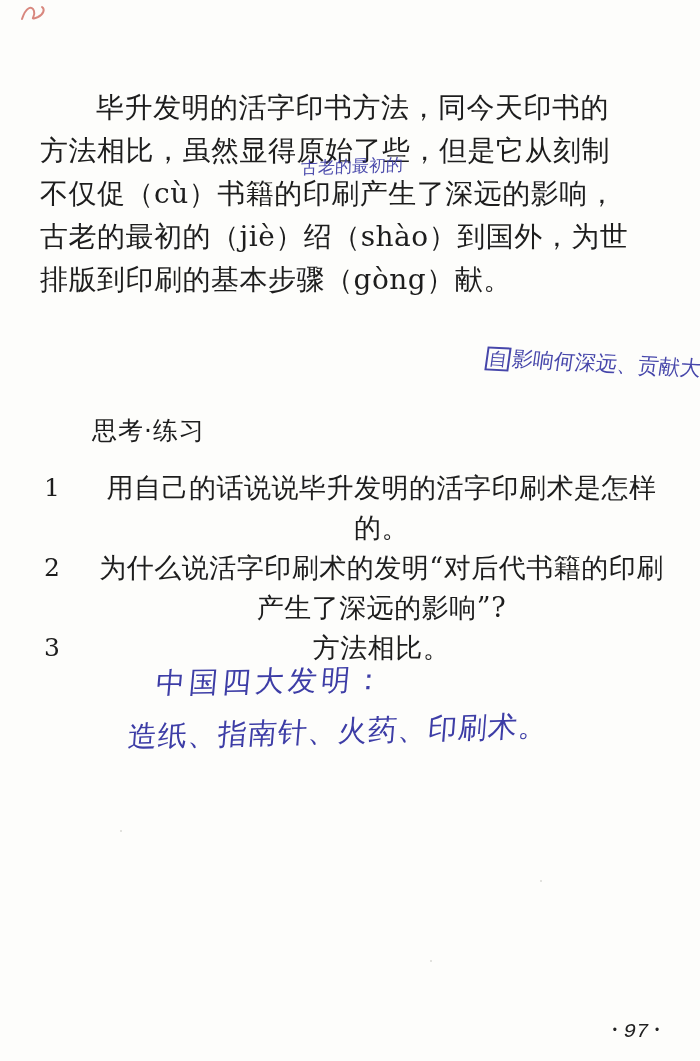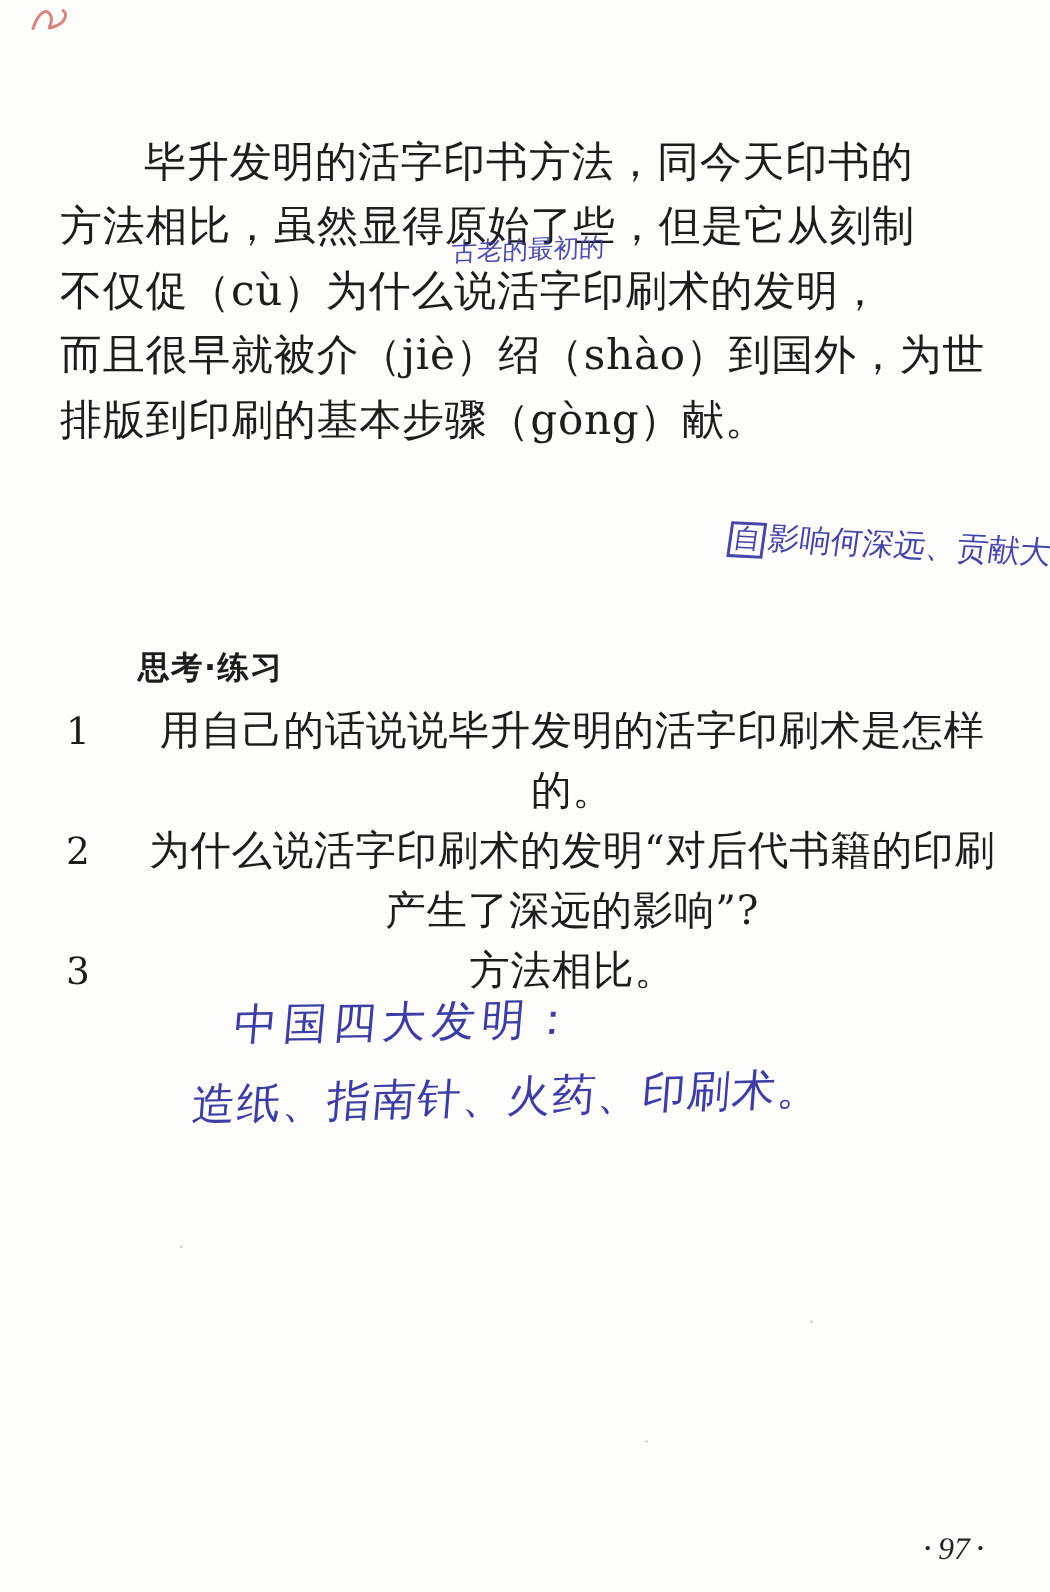--- a/index.html
+++ b/index.html
@@ -45,23 +45,23 @@
   .margin-note .lead {
     display:inline-block;
     border:2px solid #3d3da6;
     padding:0 1px;
     margin-right:2px;
     font-size:18px; line-height:20px;
   }
 
   
   .exercise-heading {
-    position:absolute; left:92px; top:431px;
+    position:absolute; left:92px; top:414px;
     font-family:"DejaVu Sans", sans-serif;
-    font-weight:bold; font-size:21px;
+    font-weight:normal; font-size:25px;
     letter-spacing:1px;
   }
   .exercise-list {
     position:absolute; left:44px; top:468px; width:628px;
     font-size:27px; line-height:40px;
   }
   .exercise-item { display:flex; align-items:flex-start; }
   .exercise-item .num {
     width:50px; flex:0 0 50px;
     font-family:"DejaVu Serif", serif;
@@ -83,43 +83,43 @@
 
   
   .red-mark { position:absolute; left:18px; top:3px; opacity:.85; }
 
   
   .footer {
     position:absolute; left:596px; top:1020px;
     width:80px; text-align:center;
     color:#222; font-size:21px;
     font-style:italic;
-    font-family:Liberation Serif, serif;
+    font-family:Liberation Mono, monospace;
   }
   .footer .dot { font-style:normal; font-size:12px; vertical-align:3px; padding:0 5px; }
 
   
   .speck { position:absolute; width:2px; height:2px; background:#d8d8d4; border-radius:50%; }
 </style>
 </head>
 <body>
 
 <div class="page">
 
   <span class="red-mark">
     <svg width="30" height="22" viewBox="0 0 30 22">
       <path d="M4 16 C8 4, 14 2, 16 8 C18 14, 10 18, 20 14 C26 11, 27 6, 24 4" fill="none" stroke="#c0392b" stroke-width="2" stroke-linecap="round" opacity="0.7"></path>
     </svg>
   </span>
 
   <div class="paragraph">
     <div class="pline indent">毕升发明的活字印书方法，同今天印书的</div>
     <div class="pline">方法相比，虽然显得原始了些，但是它从刻制</div>
-    <div class="pline">不仅促（cù）为什么说活字印刷术的发明，</div>
-    <div class="pline">而且很早就被介（jiè）绍（shào）到国外，为世</div>
+    <div class="pline">不仅促（cù）书籍的印刷产生了深远的影响，</div>
+    <div class="pline">古老的最初的（jiè）绍（shào）到国外，为世</div>
     <div class="pline">排版到印刷的基本步骤（gòng）献。</div>
   </div>
 
   <div class="hand note-above-step">古老的最初的</div>
 
   <div class="hand margin-note">
     <span class="lead">自</span><span>影响何深远、贡献大</span>
   </div>
 
   <div class="exercise-heading">思考·练习</div>

